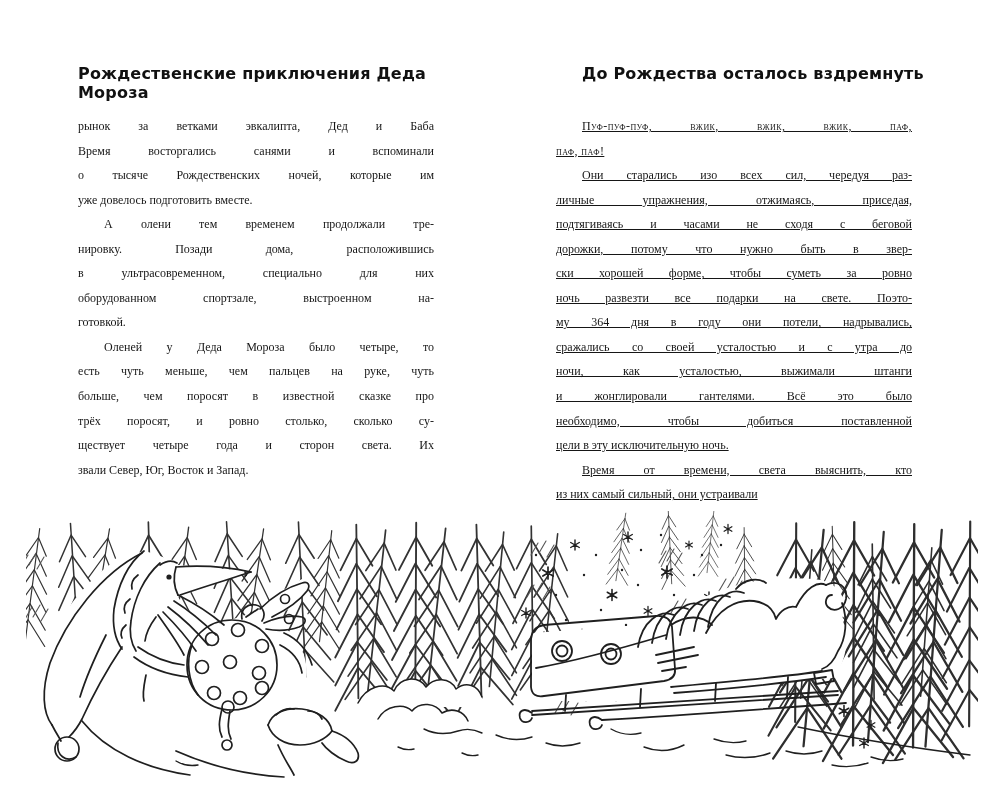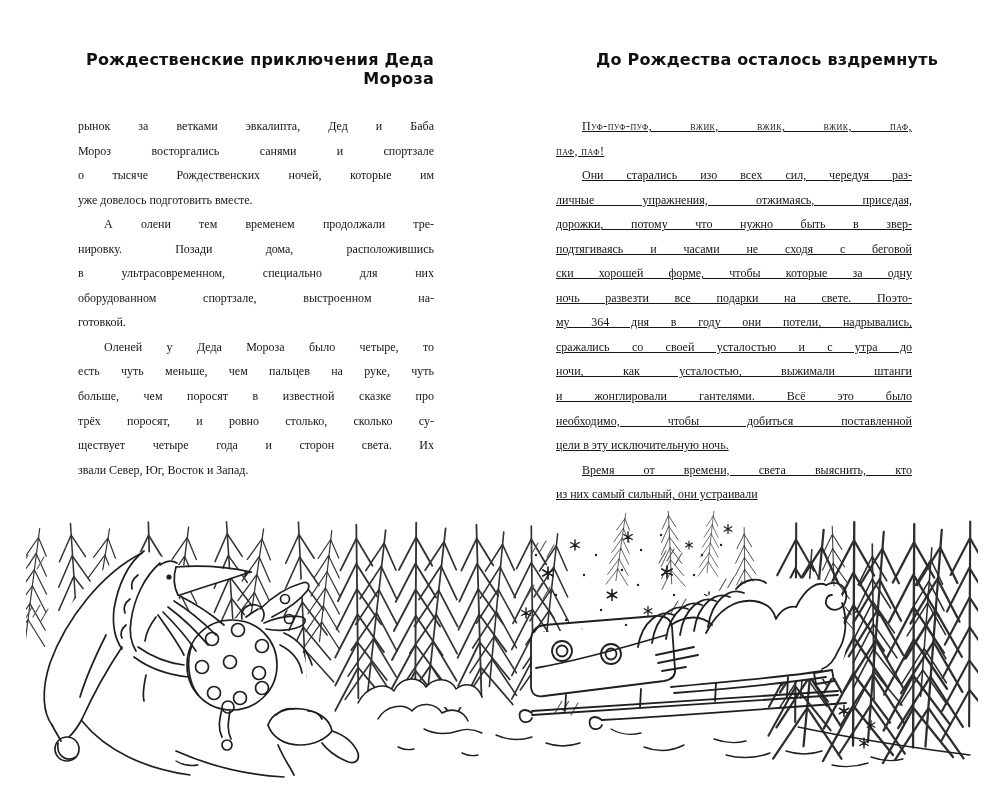--- a/index.html
+++ b/index.html
@@ -1,21 +1,21 @@
 <!DOCTYPE html>
 <html><head>
 <meta charset="utf-8">
 <style>
   html,body{margin:0;padding:0;}
   body{
     width:1000px;height:794px;position:relative;background:#ffffff;
     font-family:"Liberation Serif",serif;color:#161616;overflow:hidden;
   }
   .running-head{
-    position:absolute;top:50px;width:356px;text-align:right;
+    position:absolute;top:64px;width:356px;text-align:left;
     font-family:"DejaVu Sans",sans-serif;font-weight:700;font-size:16px;
     letter-spacing:0.2px;color:#111;
   }
   #head-left{left:78px;}
   #head-right{left:582px;}
   .column{
     position:absolute;top:114px;width:356px;
     font-size:12px;line-height:24.55px;
   }
   #col-left{left:78px;}
@@ -31,21 +31,21 @@
 <body>
 
 <div>
 
   <div class="running-head" id="head-left">Рождественские приключения Деда Мороза</div>
   <div class="running-head" id="head-right">До Рождества осталось вздремнуть</div>
 
   <section class="column" id="col-left">
       <div class="para">
         <div class="line">рынок за ветками эвкалипта, Дед и Баба</div>
-        <div class="line">Мороз восторгались санями и спортзале</div>
+        <div class="line">Время восторгались санями и вспоминали</div>
         <div class="line">о тысяче Рождественских ночей, которые им</div>
         <div class="line last">уже довелось подготовить вместе.</div>
       </div>
       <div class="para">
         <div class="line indent">А олени тем временем продолжали тре-</div>
         <div class="line">нировку. Позади дома, расположившись</div>
         <div class="line">в ультрасовременном, специально для них</div>
         <div class="line">оборудованном спортзале, выстроенном на-</div>
         <div class="line last">готовкой.</div>
       </div>
@@ -59,23 +59,23 @@
       </div>
     </section>
   <section class="column" id="col-right">
       <div class="para smallcaps">
         <div class="line indent">Пуф-пуф-пуф, вжик, вжик, вжик, паф,</div>
         <div class="line last">паф, паф!</div>
       </div>
       <div class="para">
         <div class="line indent">Они старались изо всех сил, чередуя раз-</div>
         <div class="line">личные упражнения, отжимаясь, приседая,</div>
+        <div class="line">подтягиваясь и часами не сходя с беговой</div>
         <div class="line">дорожки, потому что нужно быть в звер-</div>
-        <div class="line">подтягиваясь и часами не сходя с беговой</div>
-        <div class="line">ски хорошей форме, чтобы которые за одну</div>
+        <div class="line">ски хорошей форме, чтобы суметь за ровно</div>
         <div class="line">ночь развезти все подарки на свете. Поэто-</div>
         <div class="line">му 364 дня в году они потели, надрывались,</div>
         <div class="line">сражались со своей усталостью и с утра до</div>
         <div class="line">ночи, как усталостью, выжимали штанги</div>
         <div class="line">и жонглировали гантелями. Всё это было</div>
         <div class="line">необходимо, чтобы добиться поставленной</div>
         <div class="line last">цели в эту исключительную ночь.</div>
       </div>
       <div class="para">
         <div class="line indent">Время от времени, света выяснить, кто</div>

